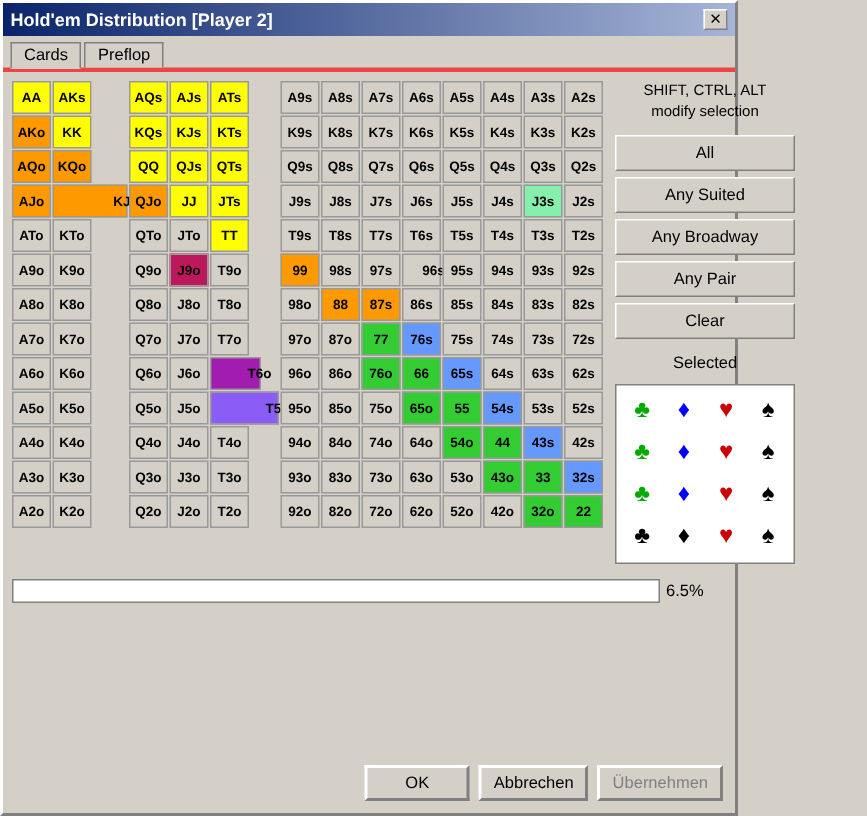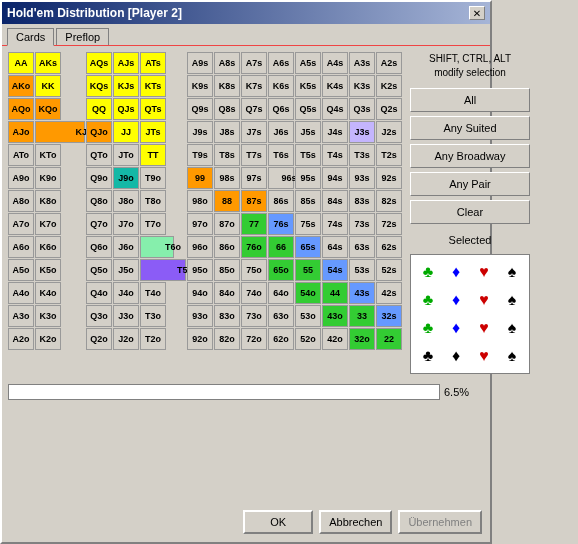--- a/index.html
+++ b/index.html
@@ -42,21 +42,21 @@
       align-items: center;
       justify-content: center;
       cursor: pointer;
       font-size: 10px;
       color: black;
     }
     
     .tabs {
       display: flex;
       padding: 4px 5px 0;
-      border-bottom: 1px solid #ef4444;
+      border-bottom: 3px solid #ef4444;
     }
     
     .tab {
       padding: 2px 8px;
       border: 1px solid #808080;
       border-bottom: none;
       background: #d4d0c8;
       cursor: pointer;
       margin-right: 2px;
       font-size: 11px;
@@ -262,39 +262,39 @@
           <div class="cell" style="background: rgb(255, 153, 0); padding-left: 48px;">KJo</div>
           <div class="cell" style="background: rgb(255, 153, 0);">QJo</div>
           <div class="cell" style="background: rgb(255, 255, 0);">JJ</div>
           <div class="cell" style="background: rgb(255, 255, 0);">JTs</div>
           <div class="cell" style="background: rgb(212, 208, 200);">J9s</div>
           <div class="cell" style="background: rgb(212, 208, 200);">J8s</div>
           <div class="cell" style="background: rgb(212, 208, 200);">J7s</div>
           <div class="cell" style="background: rgb(212, 208, 200);">J6s</div>
           <div class="cell" style="background: rgb(212, 208, 200);">J5s</div>
           <div class="cell" style="background: rgb(212, 208, 200);">J4s</div>
-          <div class="cell" style="background: #c4b5fd;">J3s</div>
+          <div class="cell" style="background: #86efac;">J3s</div>
           <div class="cell" style="background: rgb(212, 208, 200);">J2s</div>
           <div class="cell" style="background: rgb(212, 208, 200);">ATo</div>
           <div class="cell" style="background: rgb(212, 208, 200);">KTo</div>
           <div class="cell" style="background: rgb(212, 208, 200);">QTo</div>
           <div class="cell" style="background: rgb(212, 208, 200);">JTo</div>
           <div class="cell" style="background: rgb(255, 255, 0);">TT</div>
           <div class="cell" style="background: rgb(212, 208, 200);">T9s</div>
           <div class="cell" style="background: rgb(212, 208, 200);">T8s</div>
           <div class="cell" style="background: rgb(212, 208, 200);">T7s</div>
           <div class="cell" style="background: rgb(212, 208, 200);">T6s</div>
           <div class="cell" style="background: rgb(212, 208, 200);">T5s</div>
           <div class="cell" style="background: rgb(212, 208, 200);">T4s</div>
           <div class="cell" style="background: rgb(212, 208, 200);">T3s</div>
           <div class="cell" style="background: rgb(212, 208, 200);">T2s</div>
           <div class="cell" style="background: rgb(212, 208, 200); text-align: center;">A9o</div>
           <div class="cell" style="background: rgb(212, 208, 200);">K9o</div>
           <div class="cell" style="background: rgb(212, 208, 200);">Q9o</div>
-          <div class="cell" style="background: #14b8a6;">J9o</div>
+          <div class="cell" style="background: #be185d;">J9o</div>
           <div class="cell" style="background: rgb(212, 208, 200);">T9o</div>
           <div class="cell" style="background: rgb(255, 153, 0);">99</div>
           <div class="cell" style="background: rgb(212, 208, 200);">98s</div>
           <div class="cell" style="background: rgb(212, 208, 200);">97s</div>
           <div class="cell" style="background: rgb(212, 208, 200); padding-left: 16px;">96s</div>
           <div class="cell" style="background: rgb(212, 208, 200);">95s</div>
           <div class="cell" style="background: rgb(212, 208, 200);">94s</div>
           <div class="cell" style="background: rgb(212, 208, 200);">93s</div>
           <div class="cell" style="background: rgb(212, 208, 200);">92s</div>
           <div class="cell" style="background: rgb(212, 208, 200);">A8o</div>
@@ -320,21 +320,21 @@
           <div class="cell" style="background: rgb(51, 204, 51);">77</div>
           <div class="cell" style="background: rgb(102, 153, 255);">76s</div>
           <div class="cell" style="background: rgb(212, 208, 200);">75s</div>
           <div class="cell" style="background: rgb(212, 208, 200);">74s</div>
           <div class="cell" style="background: rgb(212, 208, 200);">73s</div>
           <div class="cell" style="background: rgb(212, 208, 200);">72s</div>
           <div class="cell" style="background: rgb(212, 208, 200);">A6o</div>
           <div class="cell" style="background: rgb(212, 208, 200);">K6o</div>
           <div class="cell" style="background: rgb(212, 208, 200);">Q6o</div>
           <div class="cell" style="background: rgb(212, 208, 200);">J6o</div>
-          <div class="cell" style="background: #86efac; padding-left: 32px;">T6o</div>
+          <div class="cell" style="background: #a21caf; padding-left: 32px;">T6o</div>
           <div class="cell" style="background: rgb(212, 208, 200);">96o</div>
           <div class="cell" style="background: rgb(212, 208, 200);">86o</div>
           <div class="cell" style="background: rgb(51, 204, 51);">76o</div>
           <div class="cell" style="background: rgb(51, 204, 51);">66</div>
           <div class="cell" style="background: rgb(102, 153, 255);">65s</div>
           <div class="cell" style="background: rgb(212, 208, 200);">64s</div>
           <div class="cell" style="background: rgb(212, 208, 200);">63s</div>
           <div class="cell" style="background: rgb(212, 208, 200);">62s</div>
           <div class="cell" style="background: rgb(212, 208, 200);">A5o</div>
           <div class="cell" style="background: rgb(212, 208, 200);">K5o</div>

